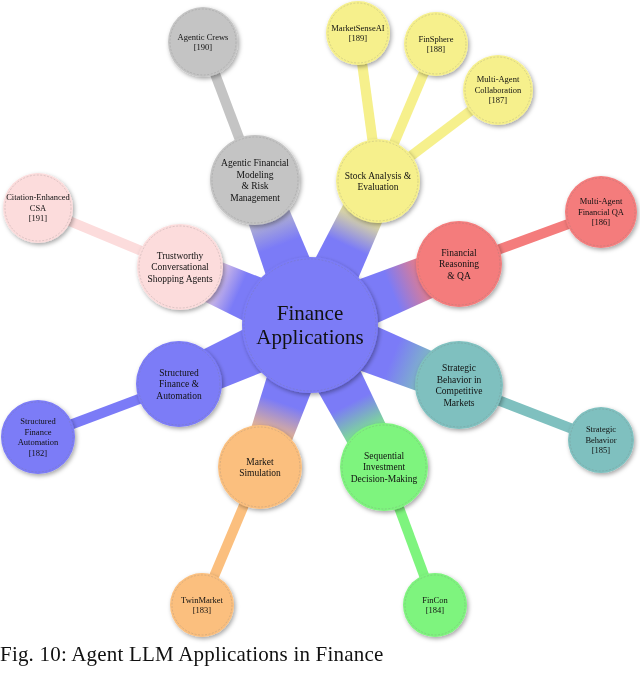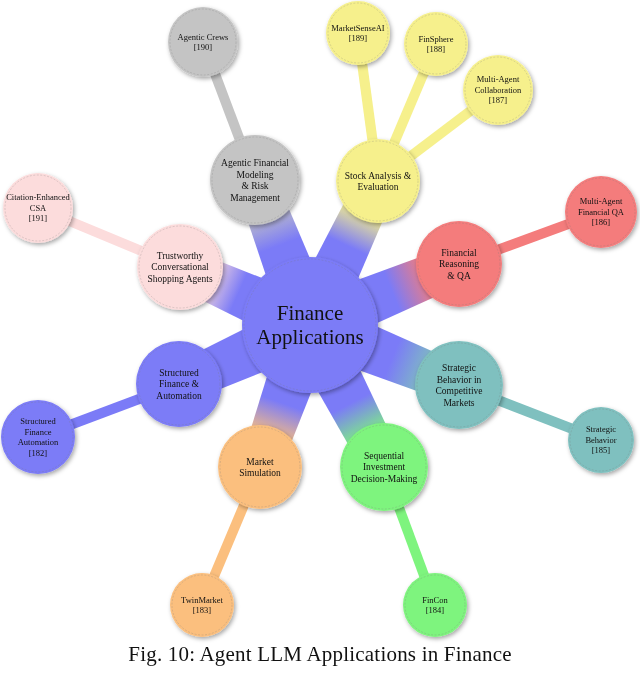--- a/index.html
+++ b/index.html
@@ -1,19 +1,19 @@
 <!DOCTYPE html>
 <html><head>
 <meta charset="utf-8">
 <style>
   html, body { margin: 0; padding: 0; background: #ffffff; }
   body { width: 640px; height: 674px; position: relative; overflow: hidden; font-family: "Liberation Serif", serif; }
   #mindmap { position: absolute; left: 0; top: 0; width: 640px; height: 645px; }
   .node-label { font-family: "Liberation Serif", serif; fill: #111; text-anchor: middle; }
-  .caption { position: absolute; left: 0; top: 642px; width: 640px; text-align: center; font-size: 21px; color: #111; font-family: "Liberation Serif", serif; letter-spacing: 0.2px; }
+  .caption { position: absolute; left: 0; top: 642px; width: 640px; text-align: left; font-size: 21px; color: #111; font-family: "Liberation Serif", serif; letter-spacing: 0.2px; }
 </style>
 </head>
 <body>
 
 <svg id="mindmap" width="640" height="645" viewBox="0 0 640 645" xmlns="http://www.w3.org/2000/svg">
   <defs>
     <filter id="shadow" x="-30%" y="-30%" width="160%" height="160%">
       <feDropShadow dx="1.5" dy="2" stdDeviation="2" flood-color="#000" flood-opacity="0.35"></feDropShadow>
     </filter>
   <linearGradient id="grad-0" gradientUnits="userSpaceOnUse" x1="310" y1="325" x2="255" y2="180">

